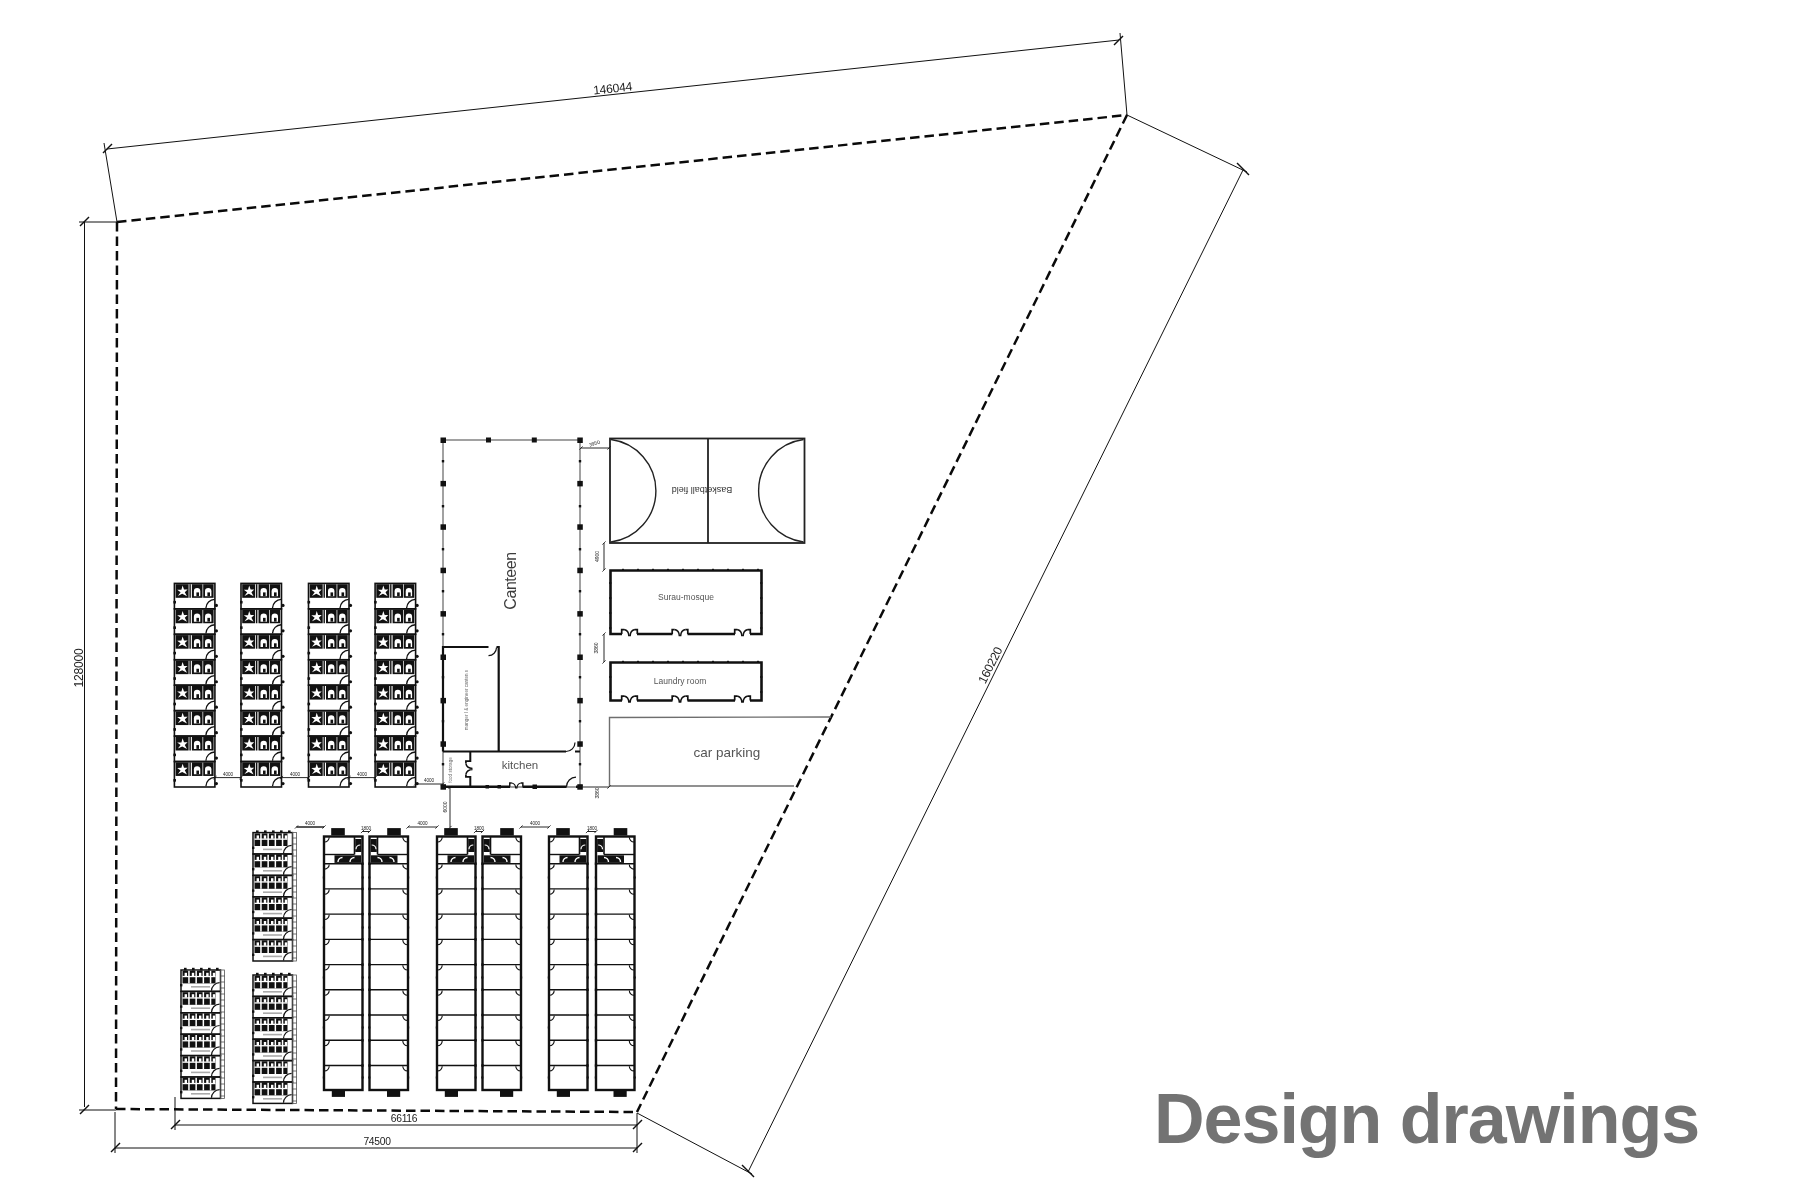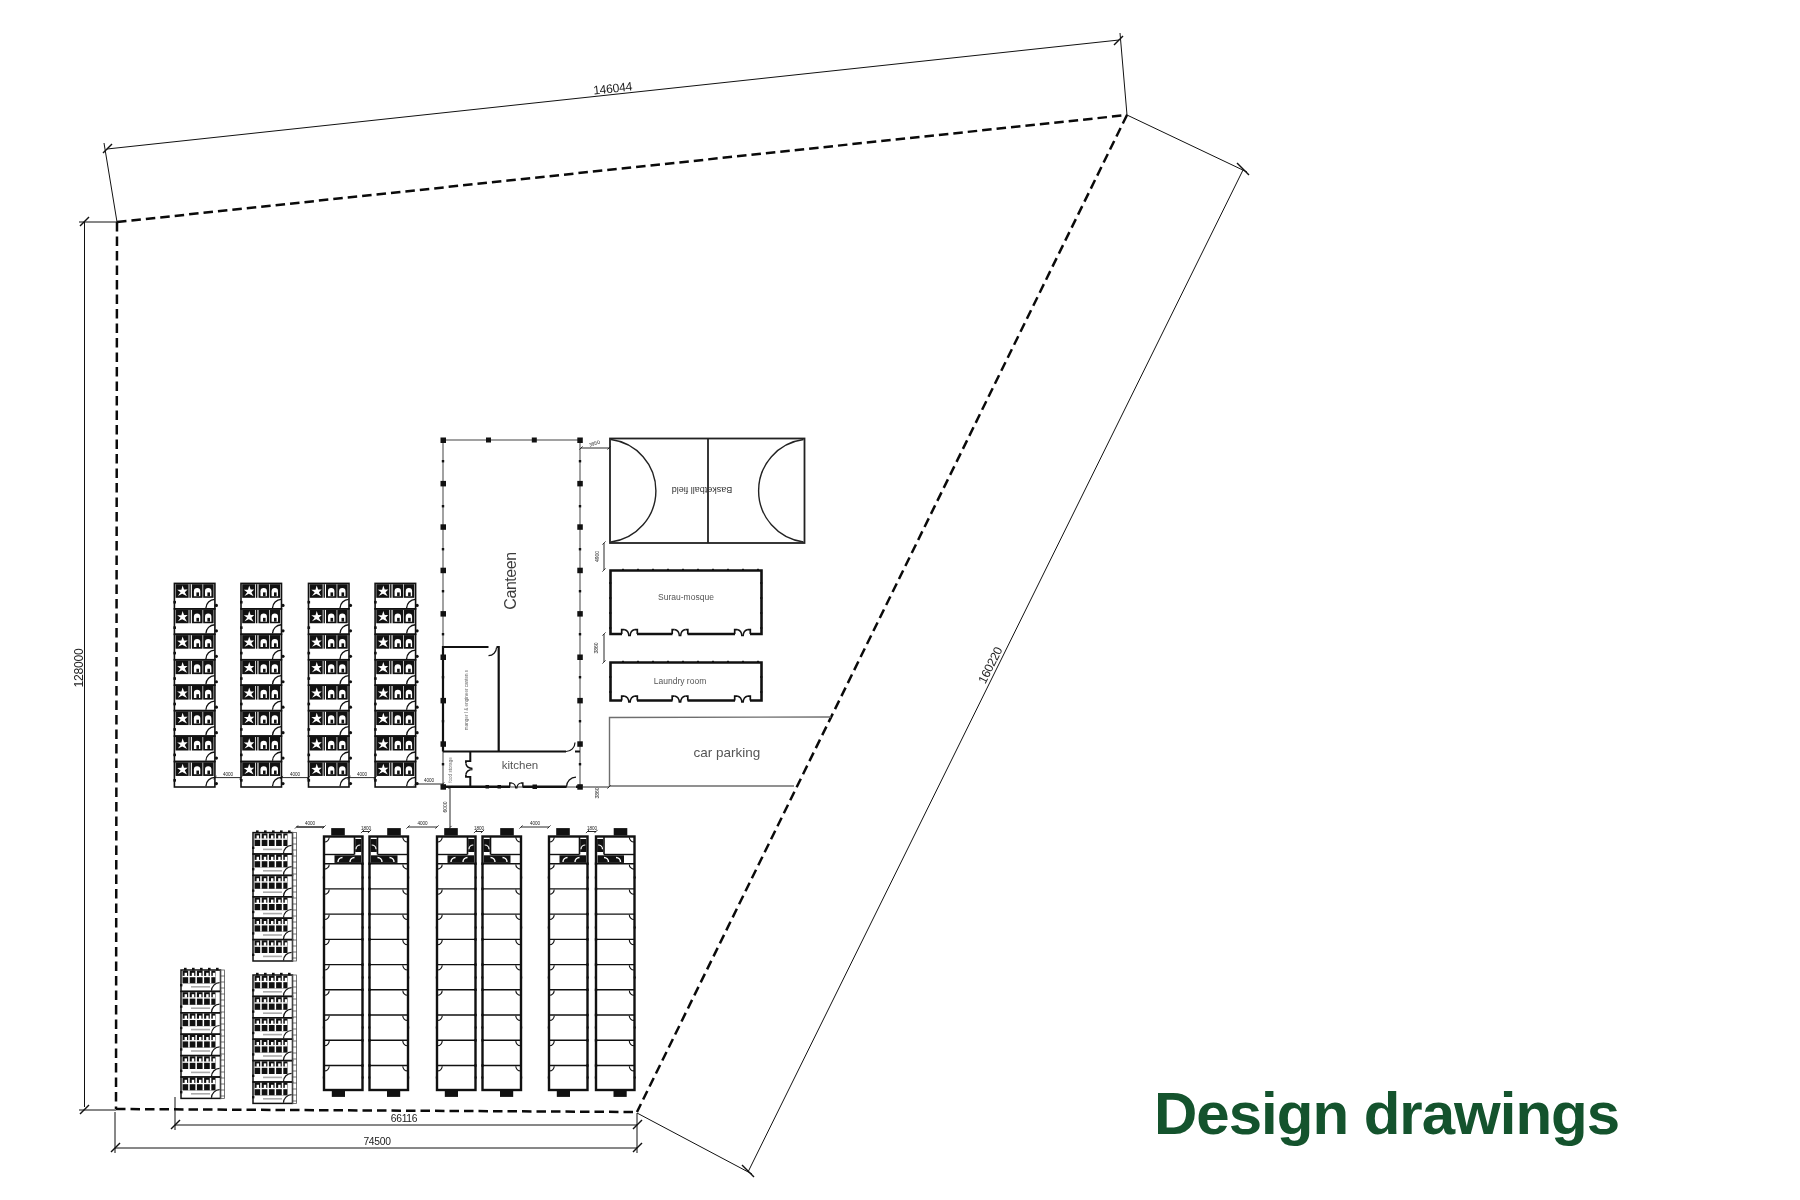--- a/index.html
+++ b/index.html
@@ -644,14 +644,14 @@
           <line x1="292.5" y1="1089" x2="296.5" y2="1089"></line>
           <line x1="292.5" y1="1095" x2="296.5" y2="1095"></line>
           <line x1="292.5" y1="1101" x2="296.5" y2="1101"></line>
   </g>
 </g>
 
 <line x1="296.5" y1="827" x2="324" y2="827" stroke="#111" stroke-width="0.9"></line>
 
 </svg>
 
-<div style="position:absolute;left:1154px;top:1079px;width:640px;color:#14532d;font-size:60px;font-weight:bold;font-family:'Liberation Sans',sans-serif;letter-spacing:-1px;white-space:nowrap;">Design drawings</div>
+<div style="position:absolute;left:1154px;top:1079px;width:640px;color:#737373;font-size:70px;font-weight:bold;font-family:'Liberation Sans',sans-serif;letter-spacing:-1px;white-space:nowrap;">Design drawings</div>
 </div>
 
 </body></html>

